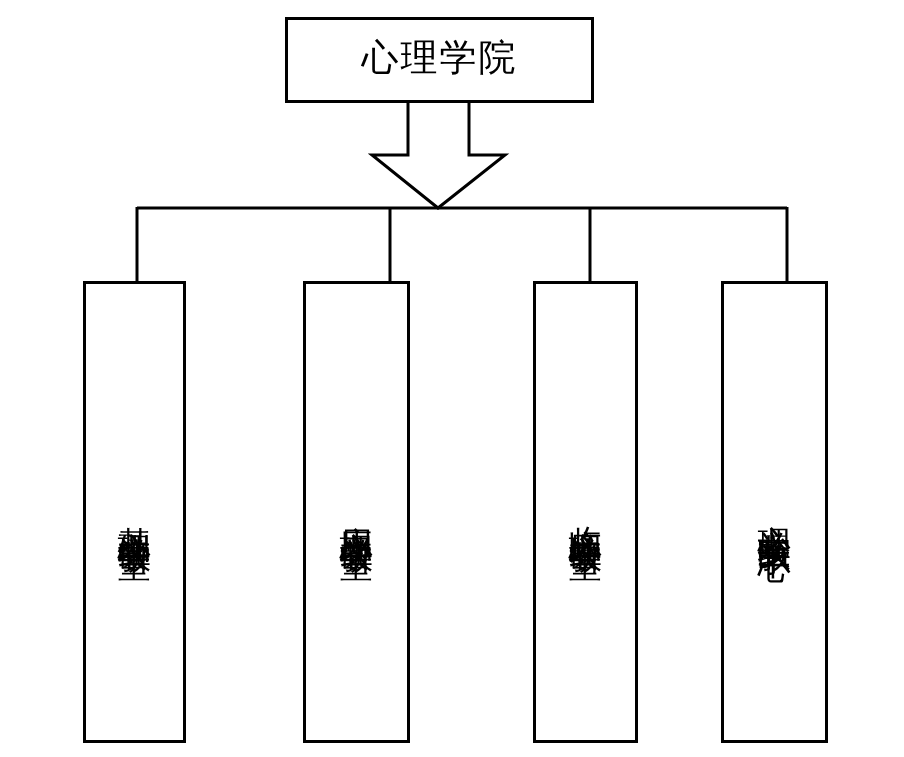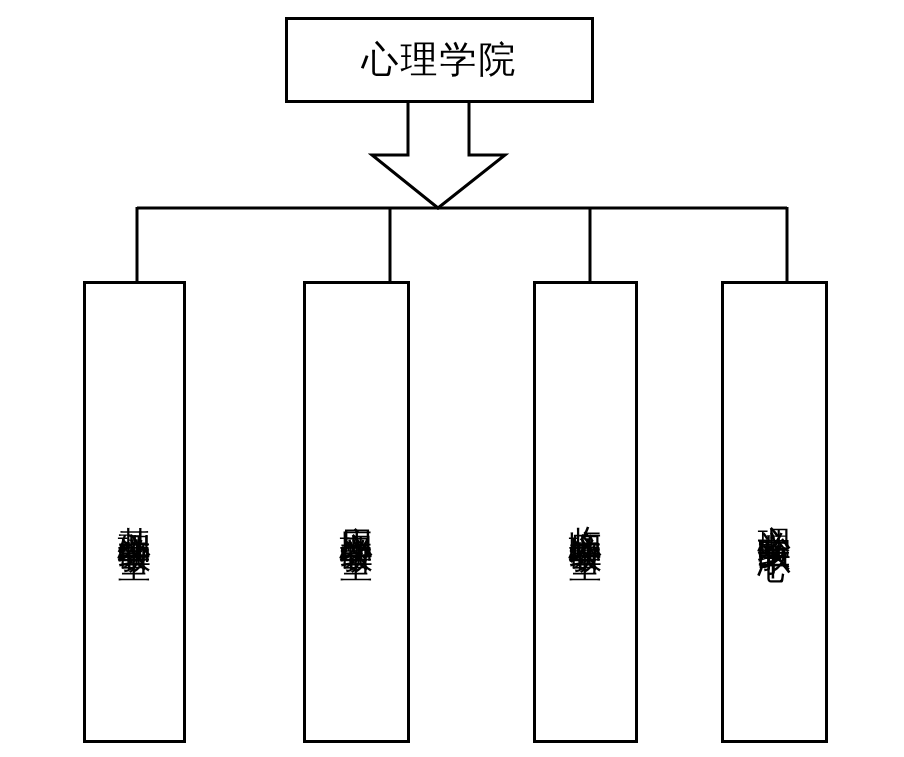--- a/index.html
+++ b/index.html
@@ -33,21 +33,21 @@
     width: 309px;
     height: 86px;
     border: 3px solid #000000;
     box-sizing: border-box;
     background: #ffffff;
     display: flex;
     align-items: center;
     justify-content: center;
   }
   .root-label {
-    font-family: Liberation Serif, serif;
+    font-family: Liberation Mono, monospace;
     font-size: 37px;
     line-height: 1.1;
     color: #000000;
     letter-spacing: 2px;
     white-space: nowrap;
   }
   
   .leaf-box {
     position: absolute;
     top: 281px;

